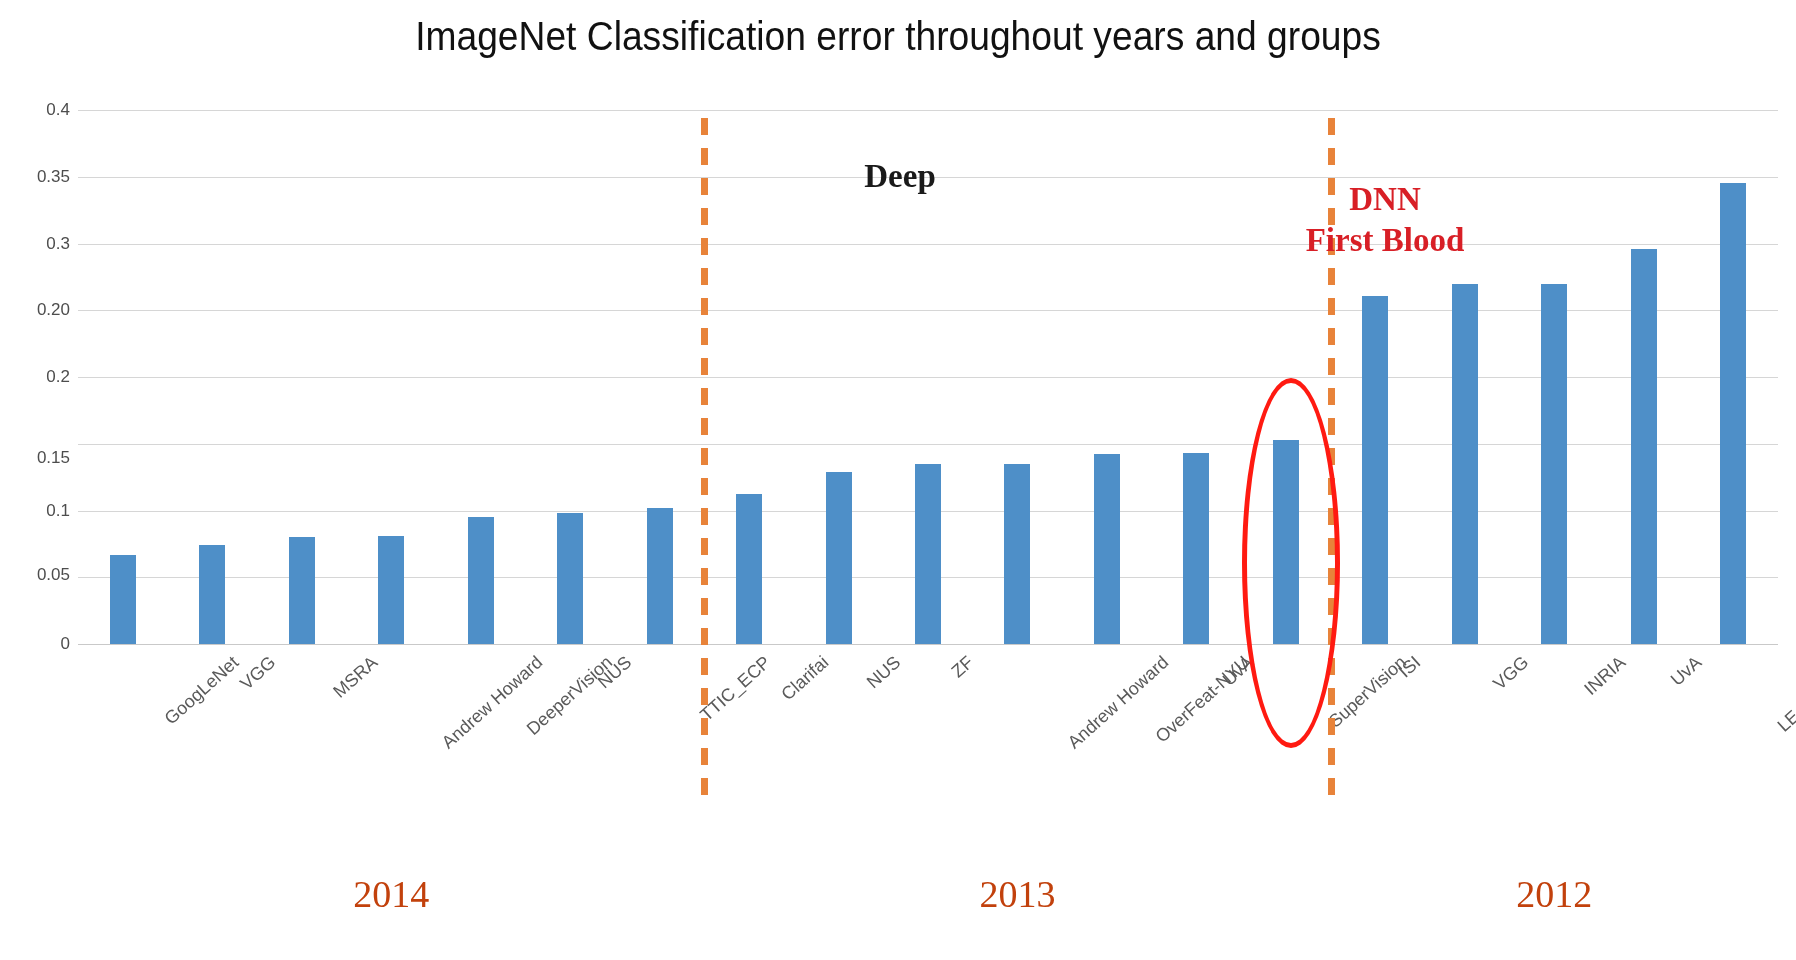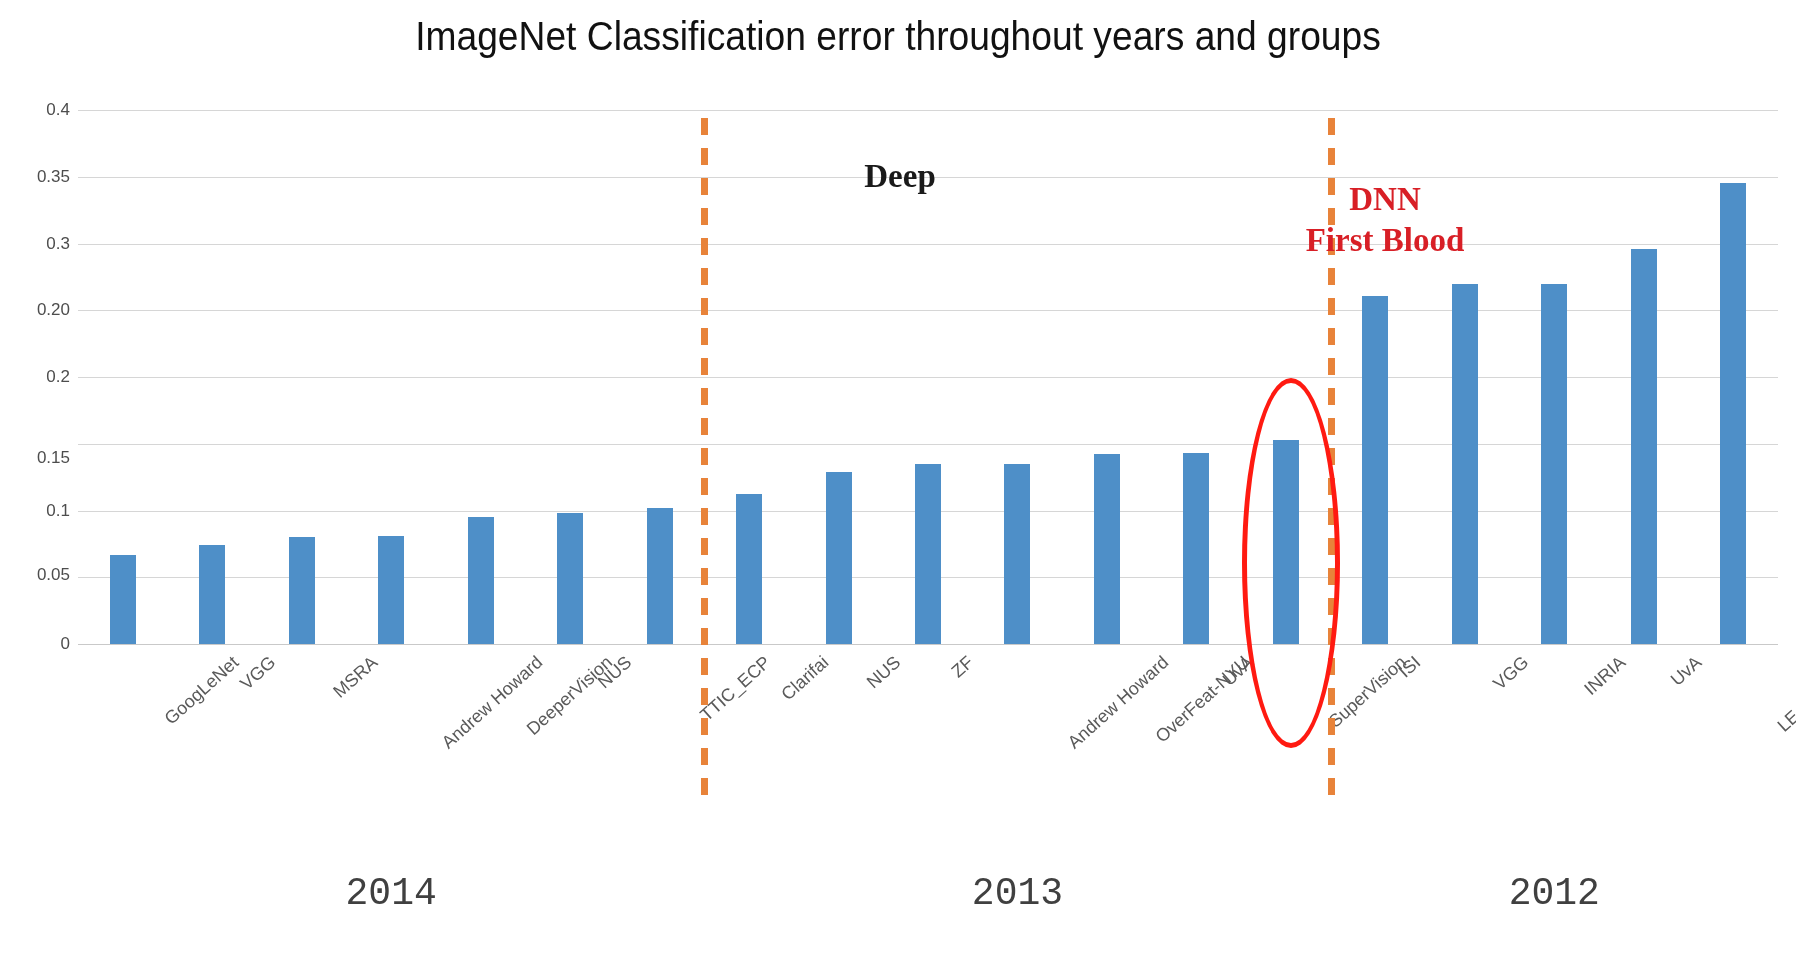--- a/index.html
+++ b/index.html
@@ -139,23 +139,23 @@
   }
   .annot.red {
     color: #D81F26;
     margin-top: 47px;
   }
 
   
   .year-label {
     position: absolute;
     top: 872px;
-    font-family: Liberation Mono, monospace;
+    font-family: Liberation Serif, serif;
     font-size: 38px;
-    color: #404040;
+    color: #c2410c;
     white-space: nowrap;
   }
 
   
   .highlight-ellipse {
     position: absolute;
     border: 5px solid #FF1A11;
     border-radius: 50%;
     background: transparent;
     pointer-events: none;

